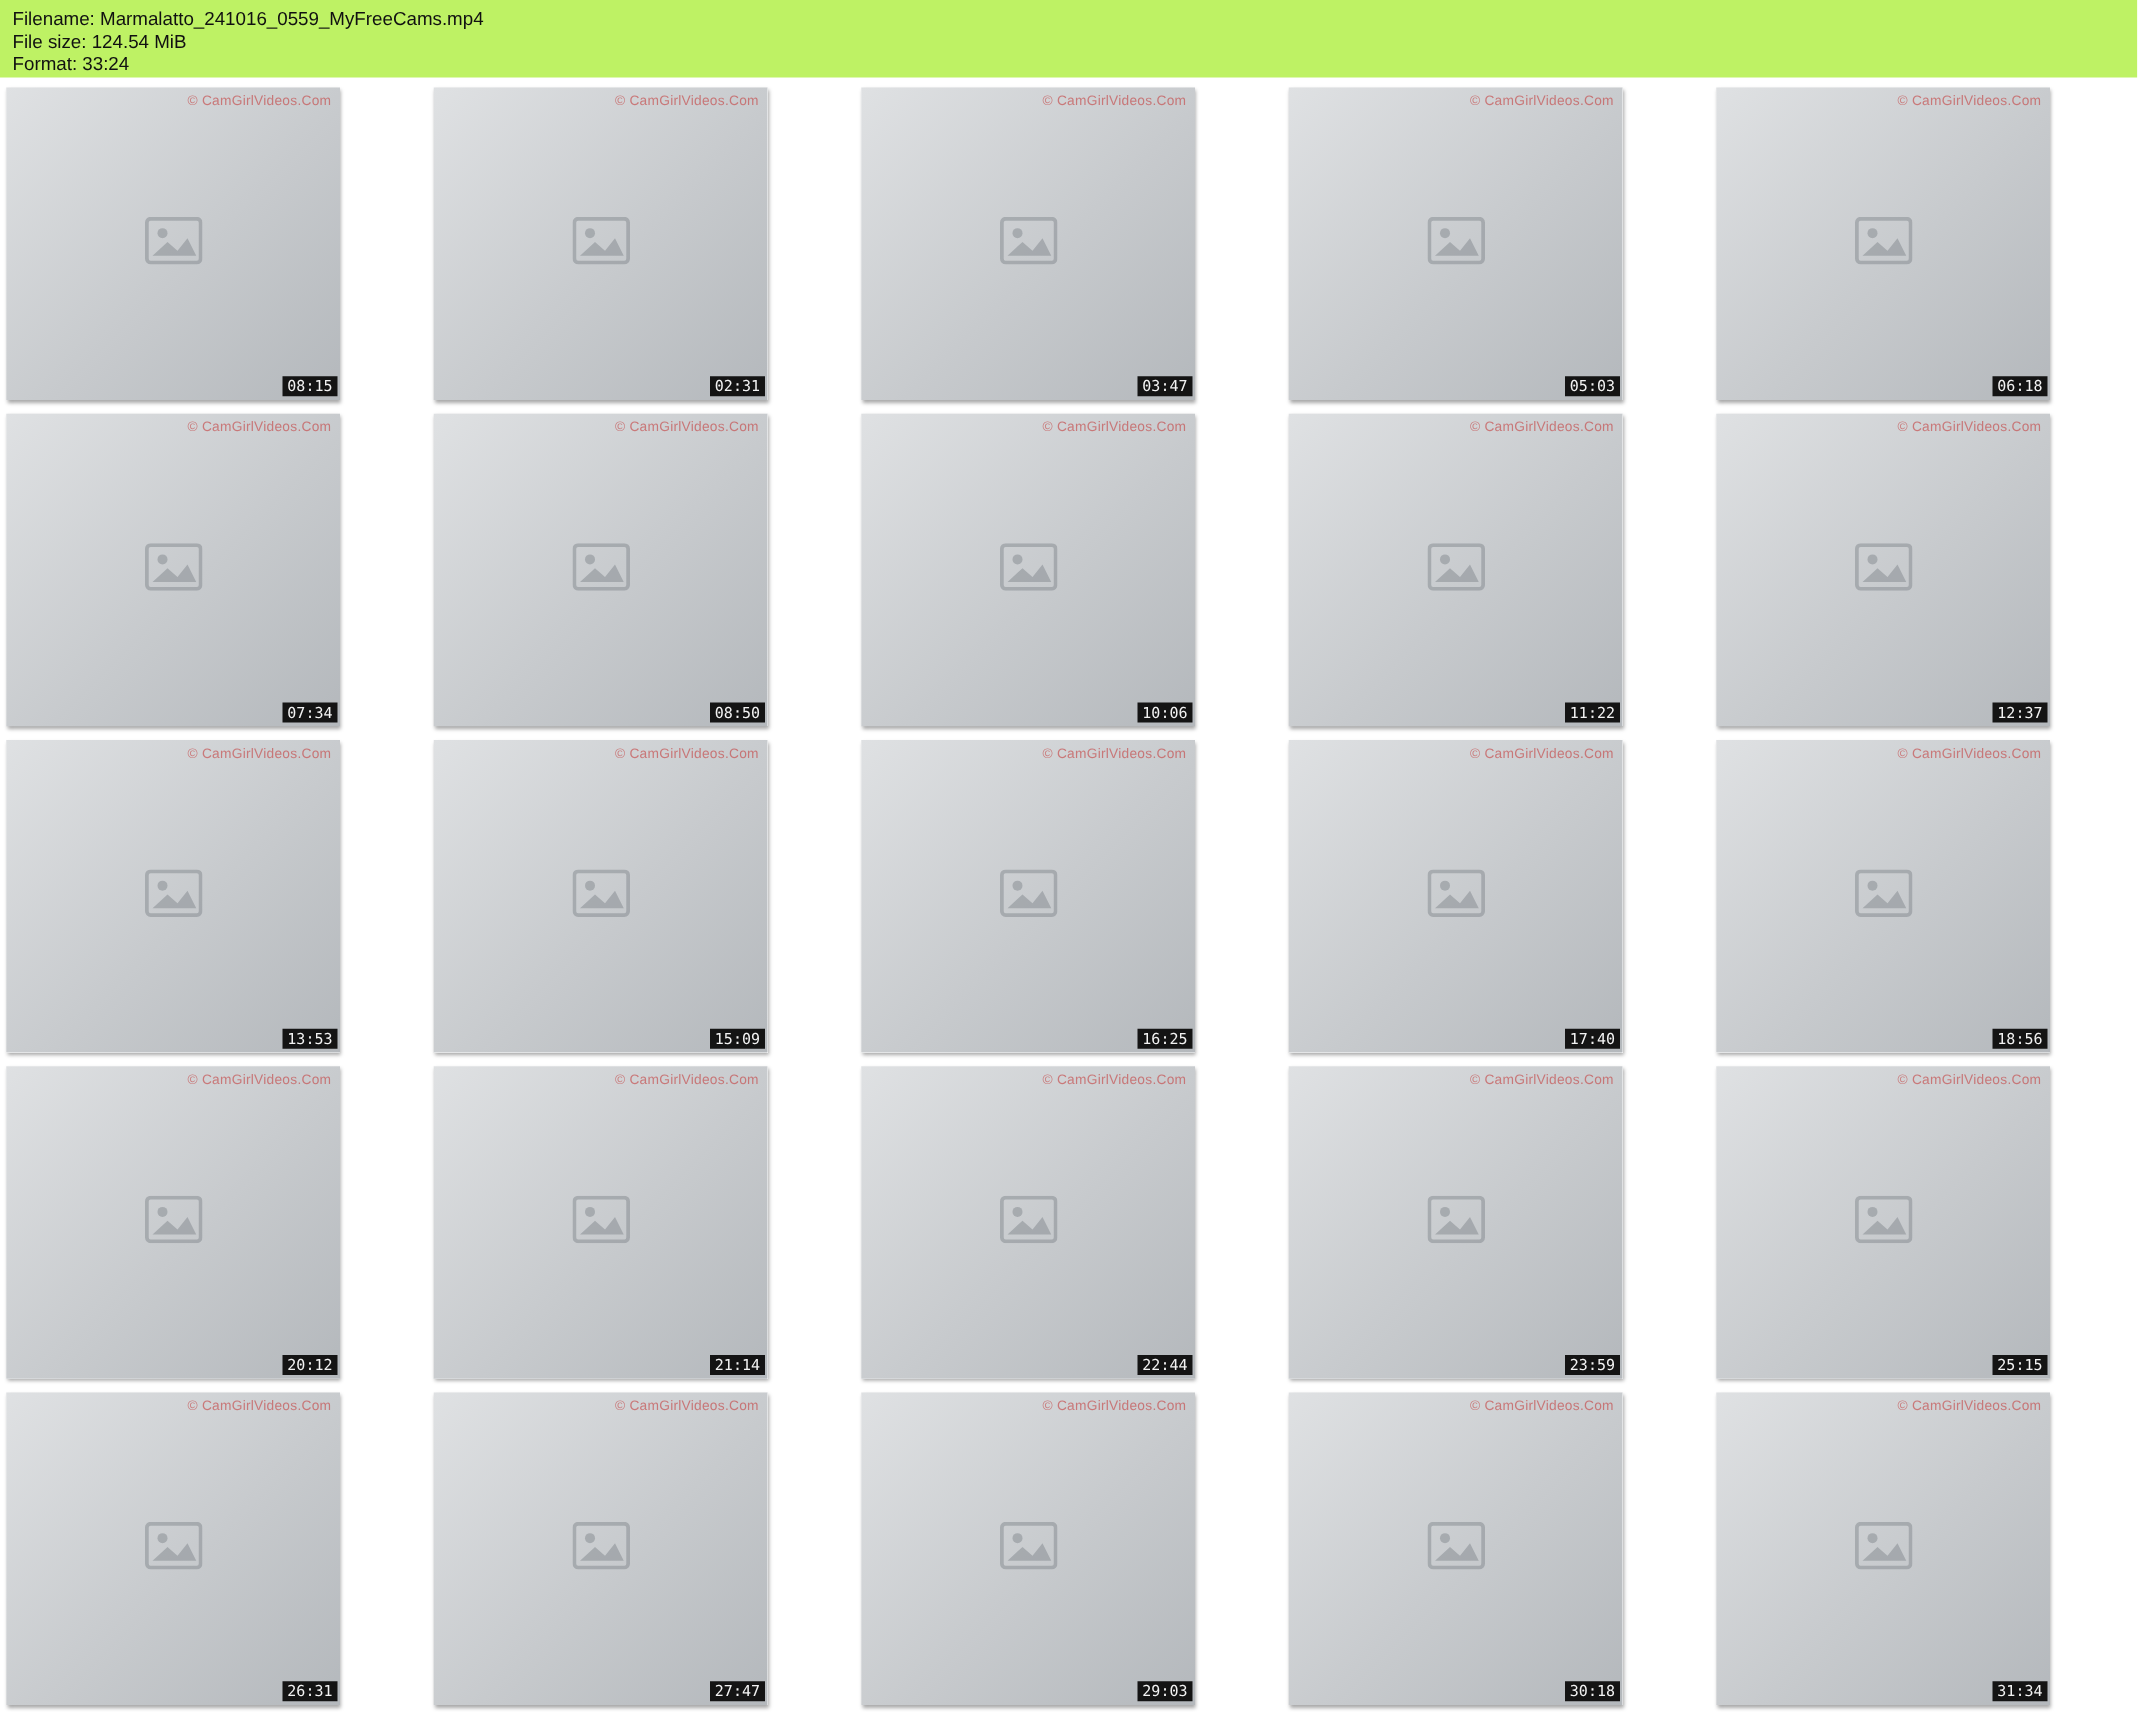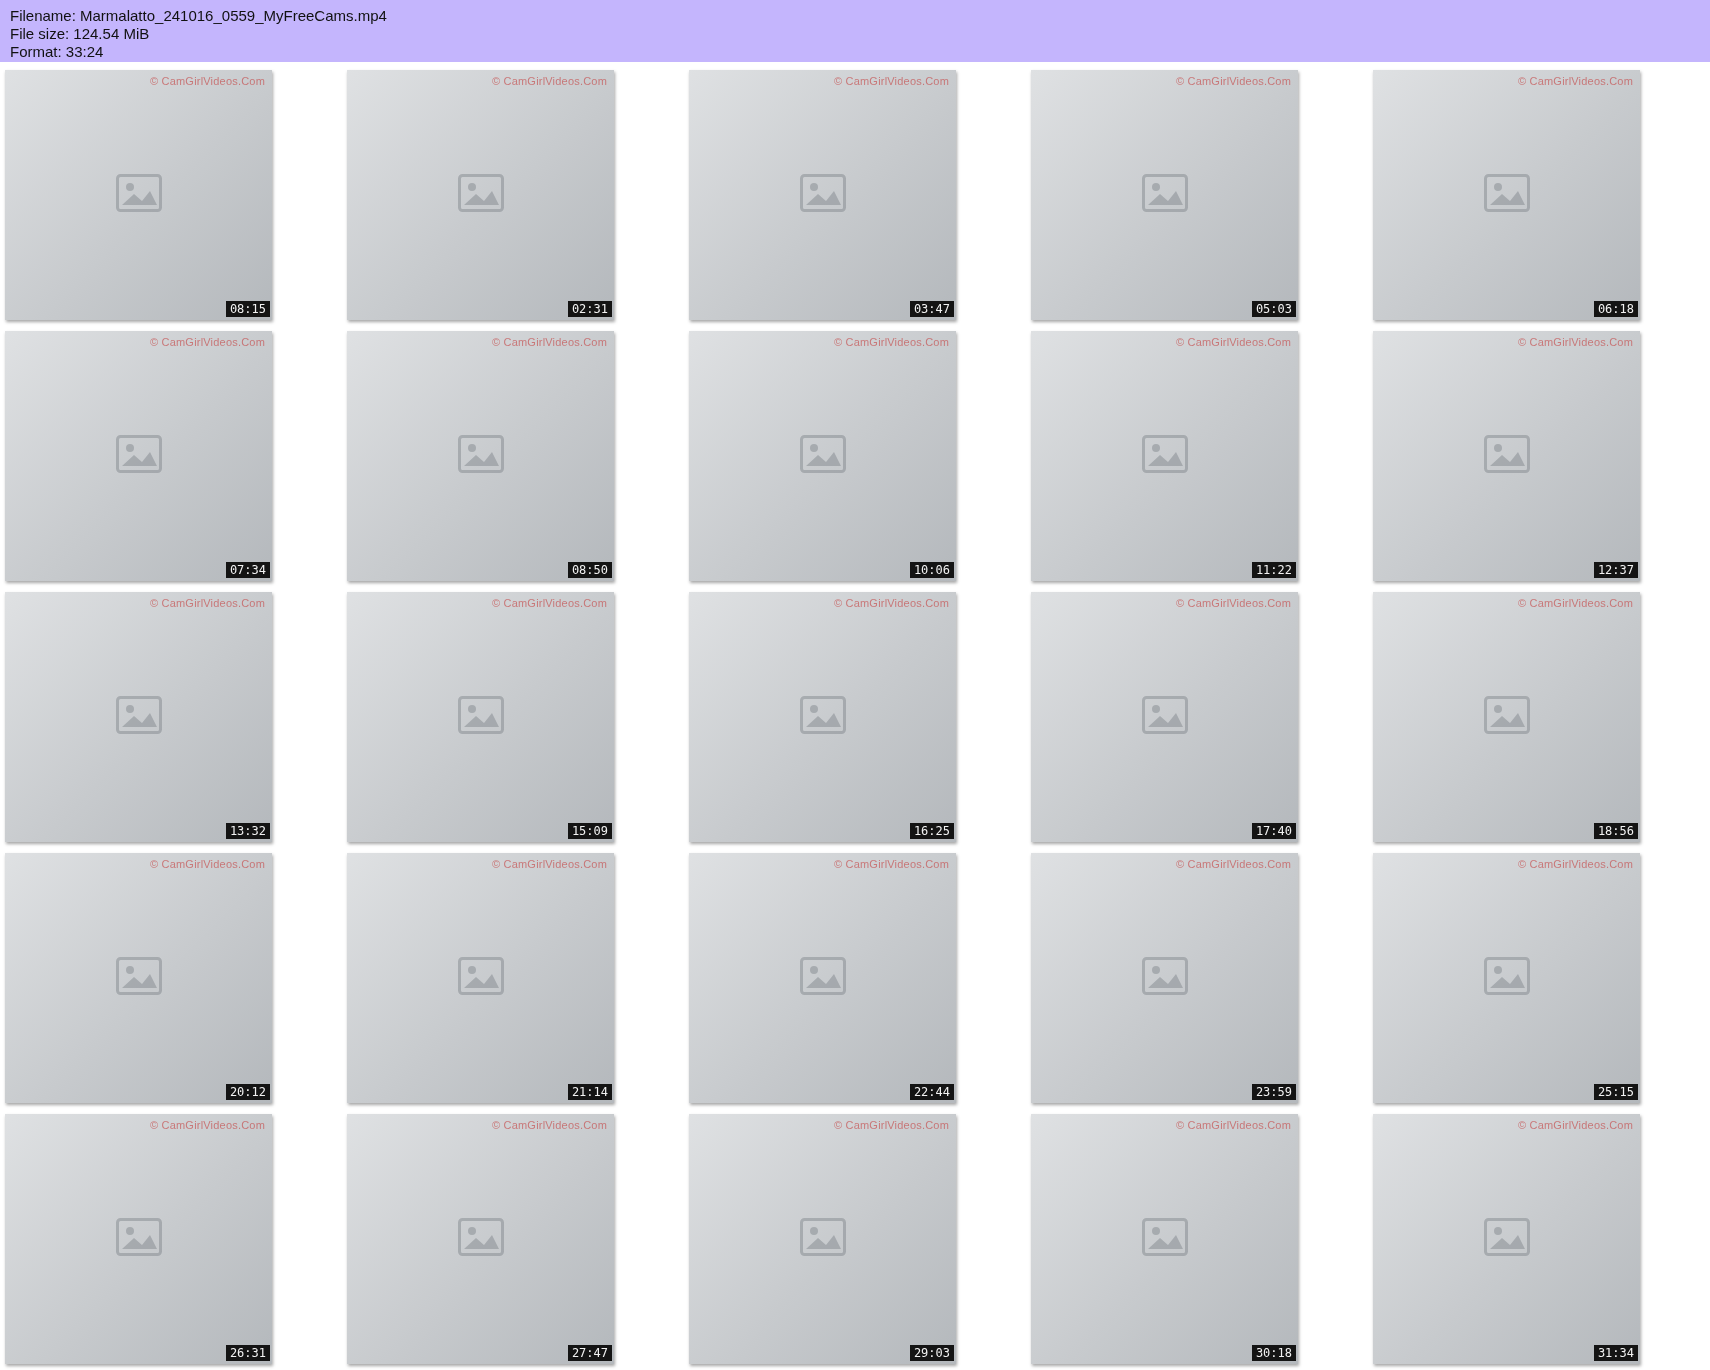--- a/index.html
+++ b/index.html
@@ -11,21 +11,21 @@
   .sheet {
     width: 1710px;
     height: 1370px;
     background: #ffffff;
     overflow: hidden;
   }
   .header {
     box-sizing: border-box;
     width: 1710px;
     height: 62px;
-    background: #c4b5fd;
+    background: #bef264;
     display: flex;
     justify-content: space-between;
     align-items: flex-start;
     padding: 7px 10px 0 10px;
     color: #111111;
     font-size: 15px;
     line-height: 18px;
   }
   .header-left  { text-align: left; }
   .header-right { text-align: right; }
@@ -210,21 +210,21 @@
 
     <div class="tile">
       <span class="ph-icon">
         <svg width="46" height="38" viewBox="0 0 46 38" fill="none" xmlns="http://www.w3.org/2000/svg">
           <rect x="1.5" y="1.5" width="43" height="35" rx="3" stroke="#7c8288" stroke-width="3"></rect>
           <circle cx="14" cy="13" r="4" fill="#7c8288"></circle>
           <path d="M6 31 L18 20 L26 27 L34 17 L41 31 Z" fill="#7c8288"></path>
         </svg>
       </span>
       <span class="watermark">© CamGirlVideos.Com</span>
-      <span class="timestamp-badge">13:32</span>
+      <span class="timestamp-badge">13:53</span>
     </div>
 
     <div class="tile">
       <span class="ph-icon">
         <svg width="46" height="38" viewBox="0 0 46 38" fill="none" xmlns="http://www.w3.org/2000/svg">
           <rect x="1.5" y="1.5" width="43" height="35" rx="3" stroke="#7c8288" stroke-width="3"></rect>
           <circle cx="14" cy="13" r="4" fill="#7c8288"></circle>
           <path d="M6 31 L18 20 L26 27 L34 17 L41 31 Z" fill="#7c8288"></path>
         </svg>
       </span>

